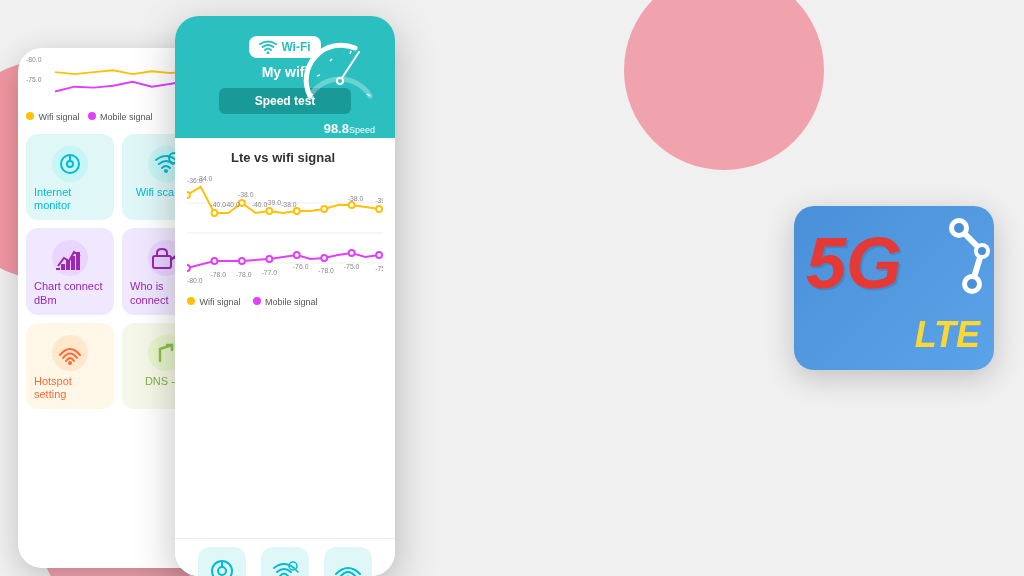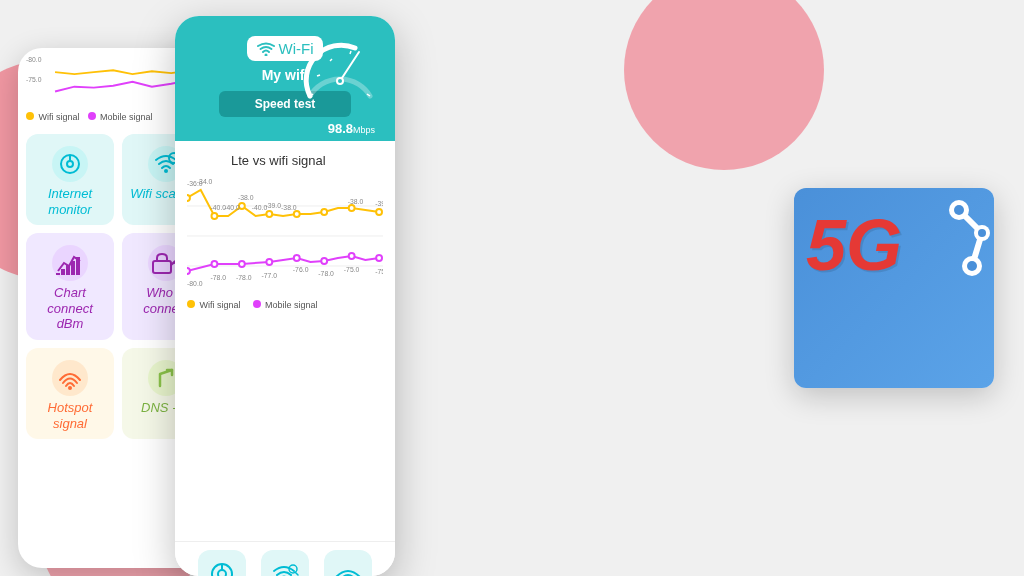--- a/index.html
+++ b/index.html
@@ -113,25 +113,23 @@
       width: 36px;
       height: 36px;
       border-radius: 50%;
       display: flex;
       align-items: center;
       justify-content: center;
       font-size: 18px;
     }
 
     .app-tile-label {
-      font-size: 13px;
-      text-align: center;
+      font-size: 11px;
       color: #555;
       line-height: 1.2;
-      font-style: italic;
     }
 
     .tile-cyan { background: #e0f7f7; }
     .tile-purple { background: #f0e8ff; }
     .icon-cyan { color: #00bcd4; }
     .icon-purple { color: #9c27b0; }
     .icon-orange { color: #ff6b35; }
 
     
     .phone-center {
@@ -160,22 +158,22 @@
       background: white;
       border-radius: 8px;
       padding: 4px 10px;
       display: flex;
       align-items: center;
       gap: 4px;
       margin-bottom: 6px;
     }
 
     .wifi-badge-text {
-      font-size: 15px;
-      font-weight: normal;
+      font-size: 12px;
+      font-weight: bold;
       color: #2bbfbf;
     }
 
     .wifi-name {
       color: white;
       font-size: 14px;
       font-weight: bold;
       margin-bottom: 8px;
     }
 
@@ -210,21 +208,21 @@
 
     .phone-center-content {
       padding: 12px;
       background: white;
       overflow-y: auto;
       height: calc(560px - 160px);
     }
 
     .section-title {
       font-size: 13px;
-      font-weight: normal;
+      font-weight: bold;
       color: #333;
       margin-bottom: 8px;
       padding-left: 44px;
     }
 
     .lte-chart-area {
       height: 120px;
       position: relative;
     }
 
@@ -256,23 +254,23 @@
       font-size: 20px;
     }
 
     
     .app-icon-5g {
       position: absolute;
       right: 30px;
       top: 50%;
       transform: translateY(-50%);
       width: 200px;
-      height: 200px;
+      height: 164px;
       background: linear-gradient(135deg, #4a90d9, #5ba3e8);
-      border-radius: 12px;
+      border-radius: 20px;
       display: flex;
       align-items: center;
       justify-content: center;
       box-shadow: 0 8px 30px rgba(0,0,0,0.2);
       z-index: 4;
     }
 
     .app-icon-inner {
       position: relative;
       width: 100%;
@@ -415,21 +413,21 @@
 
     <div class="app-tile" style="background:#fff8e8;">
       <div class="app-tile-icon" style="background:#ffe8cc;">
         <svg width="28" height="24" viewBox="0 0 28 24">
           <path d="M4 14 Q14 2 24 14" fill="none" stroke="#ff6b35" stroke-width="2" stroke-linecap="round"></path>
           <path d="M7 17 Q14 8 21 17" fill="none" stroke="#ff6b35" stroke-width="2" stroke-linecap="round"></path>
           <path d="M10 20 Q14 14 18 20" fill="none" stroke="#ff6b35" stroke-width="2" stroke-linecap="round"></path>
           <circle cx="14" cy="22" r="2" fill="#ff6b35"></circle>
         </svg>
       </div>
-      <span class="app-tile-label icon-orange">Hotspot signal</span>
+      <span class="app-tile-label icon-orange">Hotspot setting</span>
     </div>
 
     <div class="app-tile" style="background:#f5f8e8;">
       <div class="app-tile-icon" style="background:#e8f5cc;">
         <svg width="28" height="24" viewBox="0 0 28 24">
           <polyline points="8,20 8,8 20,4" fill="none" stroke="#8bc34a" stroke-width="2.5" stroke-linecap="round" stroke-linejoin="round"></polyline>
           <polyline points="15,4 20,4 20,9" fill="none" stroke="#8bc34a" stroke-width="2.5" stroke-linecap="round" stroke-linejoin="round"></polyline>
         </svg>
       </div>
       <span class="app-tile-label" style="color:#7cb342;">DNS - Ip</span>
@@ -465,21 +463,21 @@
         <line x1="35" y1="35" x2="37" y2="33" stroke="white" stroke-width="1.5"></line>
         <line x1="55" y1="28" x2="56" y2="25" stroke="white" stroke-width="1.5"></line>
         <line x1="75" y1="70" x2="72" y2="68" stroke="white" stroke-width="1.5"></line>
 
         <line x1="45" y1="55" x2="64" y2="26" stroke="white" stroke-width="2" stroke-linecap="round"></line>
 
         <circle cx="45" cy="55" r="4" fill="white"></circle>
         <circle cx="45" cy="55" r="2" fill="#2bbfbf"></circle>
       </svg>
       <div class="speed-value">
-        <span>98.8</span><span style="font-size:9px; font-weight:normal;">Mbps</span>
+        <span>98.8</span><span style="font-size:9px; font-weight:normal;">Speed</span>
       </div>
     </div>
   </div>
 
   <div class="phone-center-content">
     <div class="section-title">Lte vs wifi signal</div>
 
     <div class="lte-chart-area">
       <svg width="100%" height="120" viewBox="0 0 200 120" preserveAspectRatio="none">
 
@@ -570,20 +568,21 @@
       </svg>
     </div>
   </div>
 </div>
 
 <div class="app-icon-5g">
   <div class="app-icon-inner">
 
     <span class="icon-5g-text">5G</span>
 
+    <span class="icon-lte-text">LTE</span>
 
     <svg width="130" height="130" viewBox="0 0 130 130" style="position:absolute; right:0; top:0;">
 
       <circle class="conn-circle" cx="95" cy="22" r="10"></circle>
       <circle class="conn-circle" cx="118" cy="45" r="8"></circle>
       <circle class="conn-circle" cx="108" cy="78" r="10"></circle>
       <line class="conn-line" x1="95" y1="22" x2="118" y2="45"></line>
       <line class="conn-line" x1="118" y1="45" x2="108" y2="78"></line>
 
       <circle cx="95" cy="22" r="5" fill="#4a90d9"></circle>

